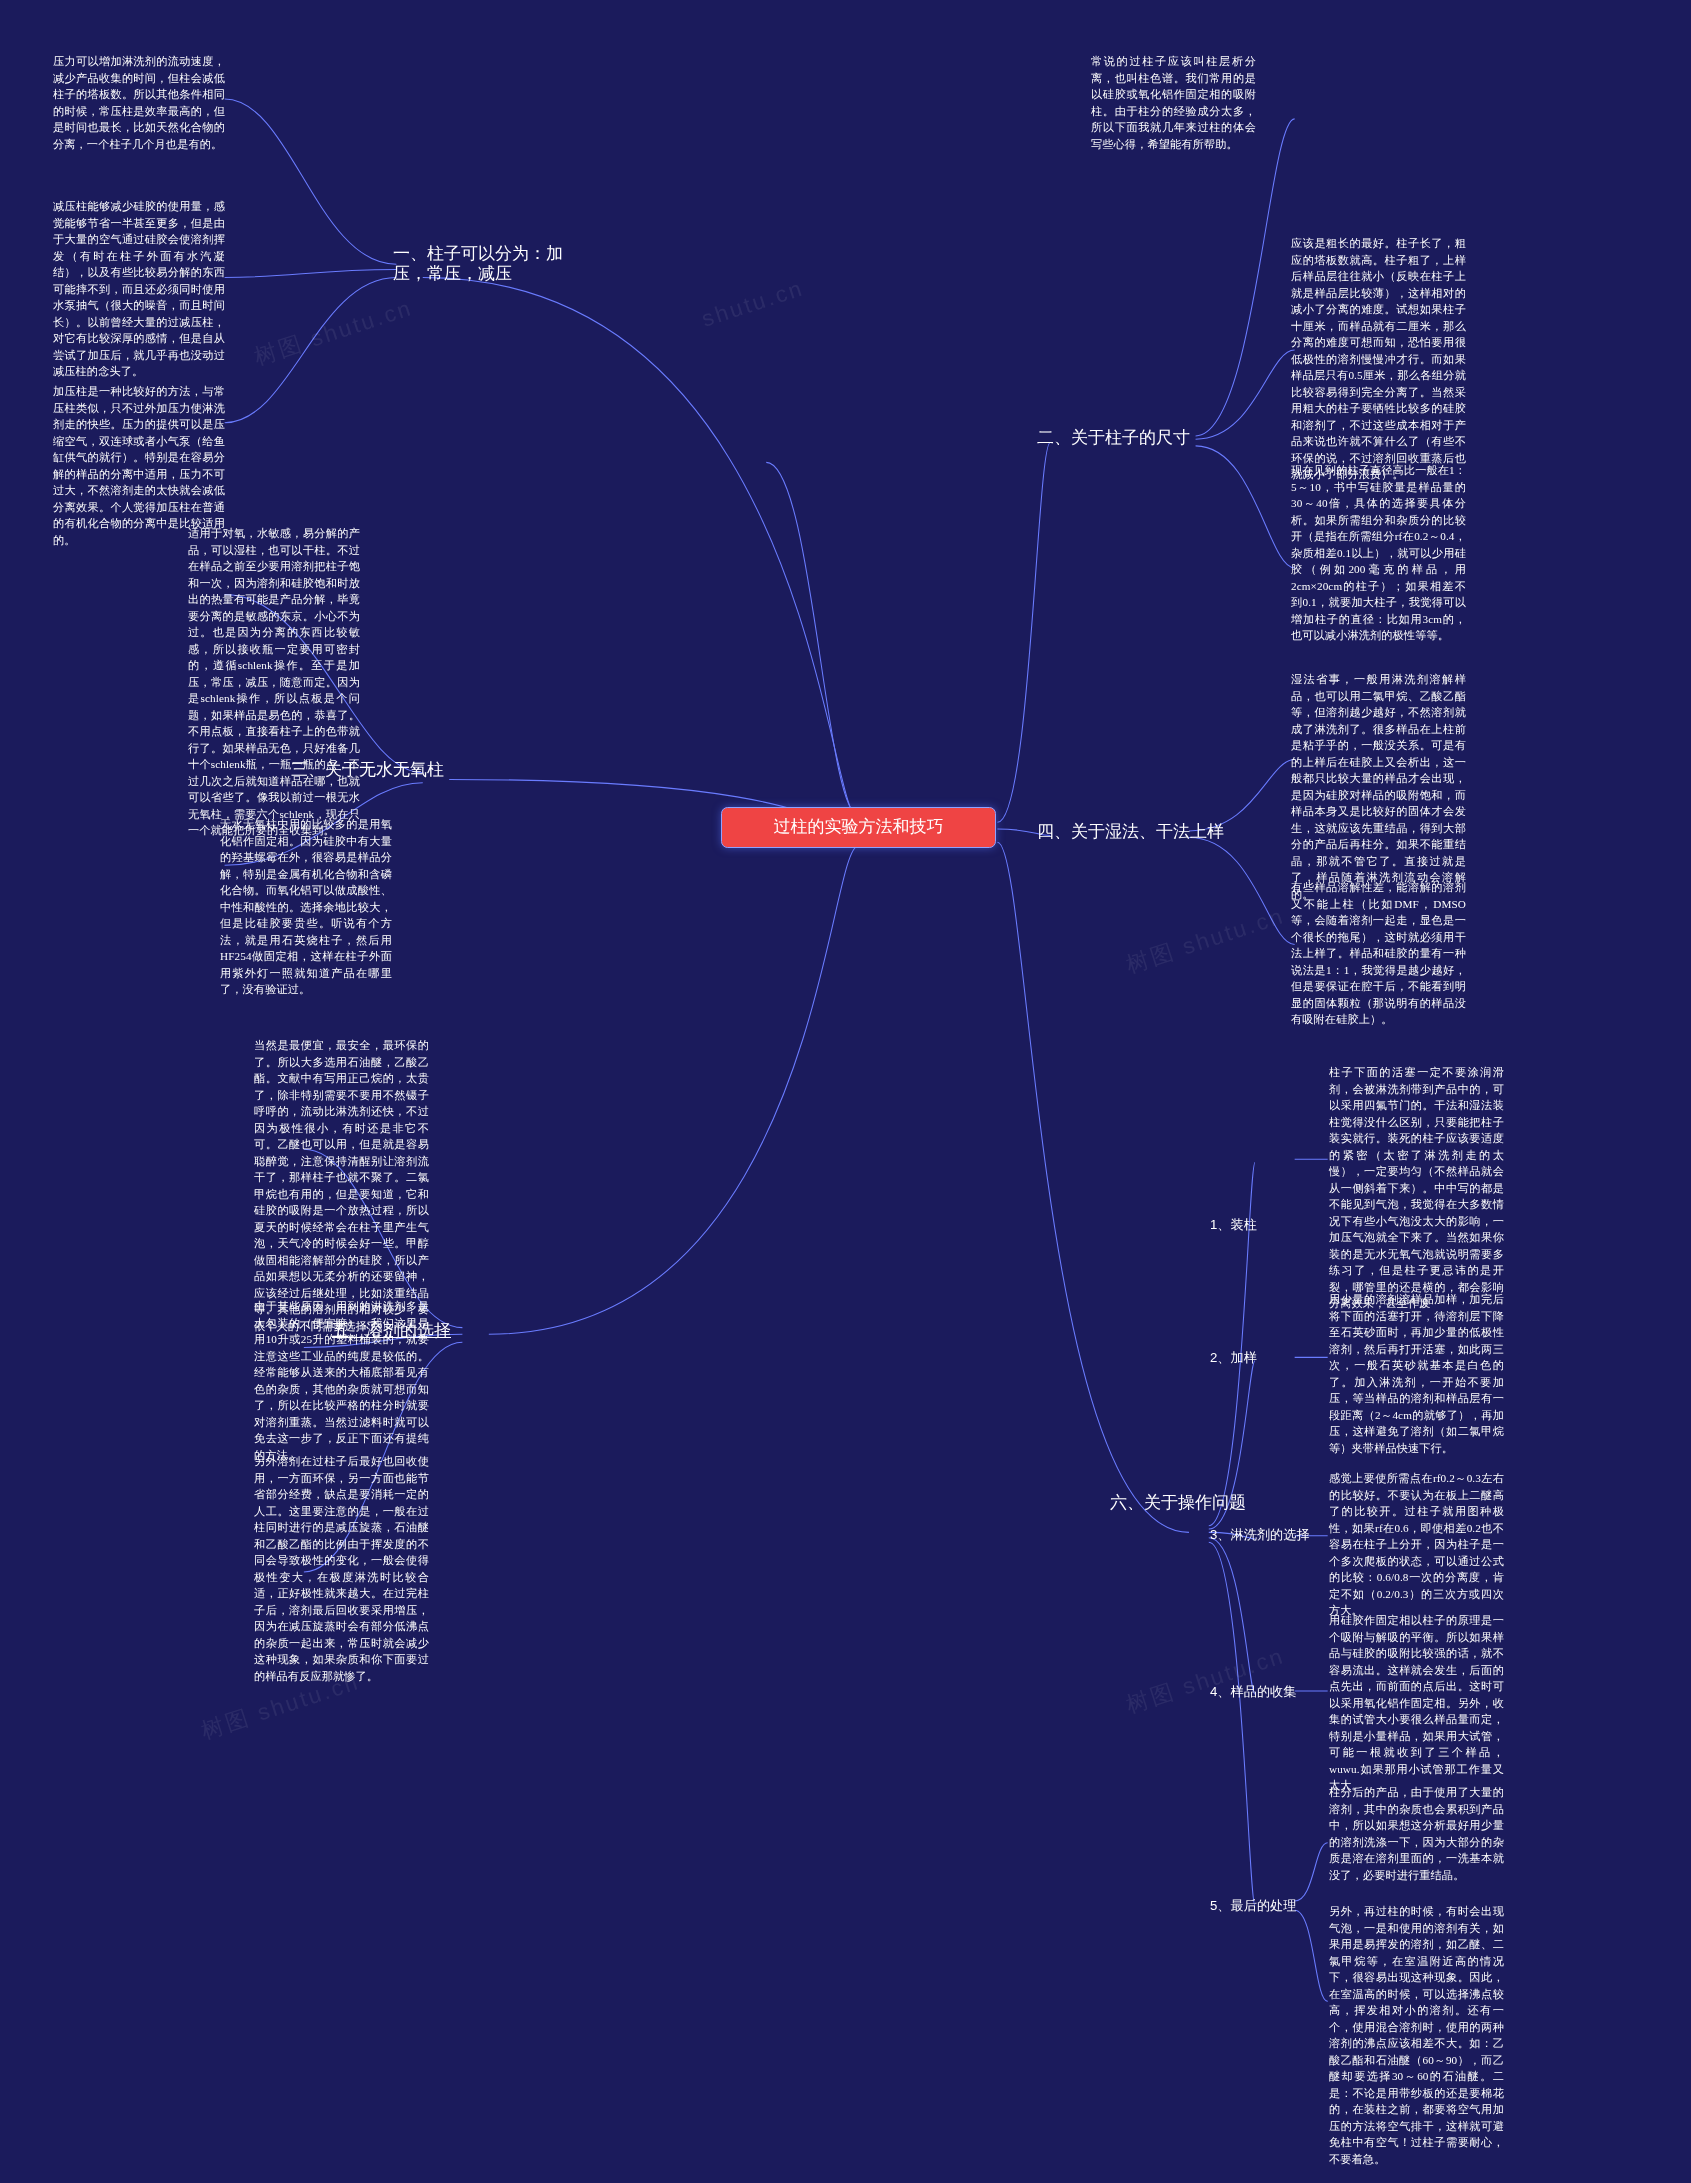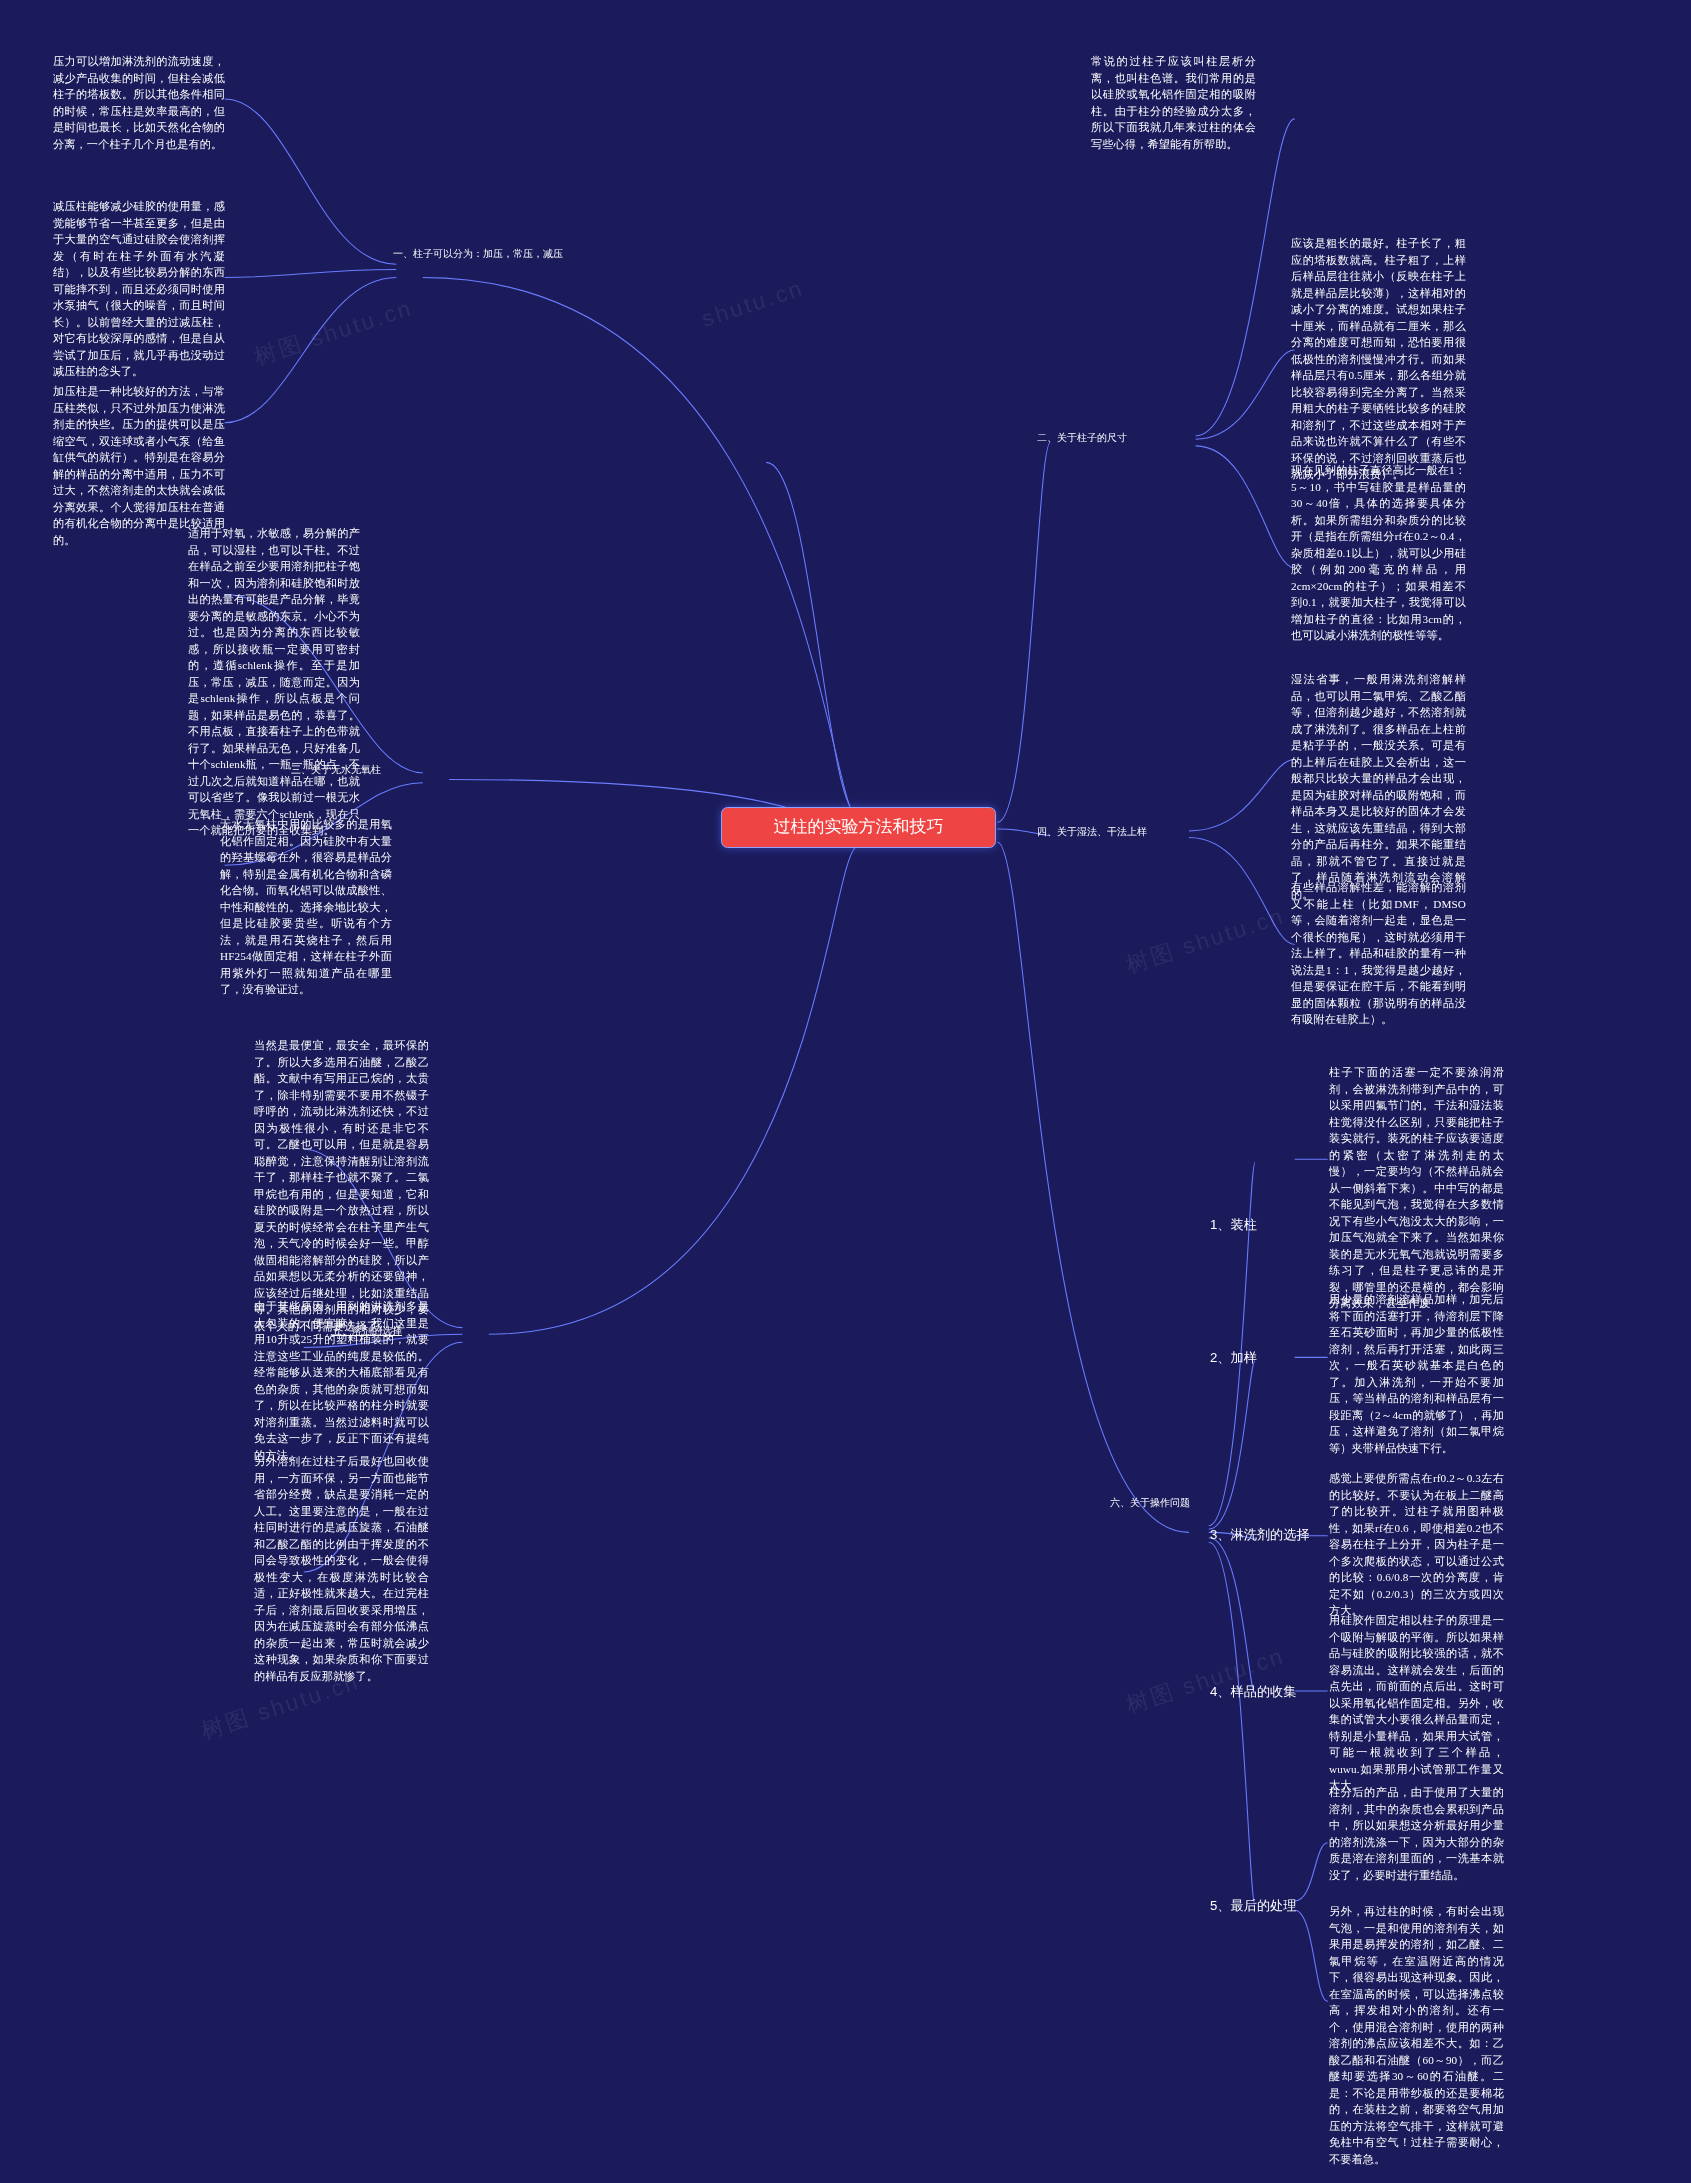--- a/index.html
+++ b/index.html
@@ -39,21 +39,21 @@
     color: #ffffff;
     font-size: 17px;
     line-height: 22.5px;
     padding: 8px 14.5px;
     white-space: nowrap;
     text-align: center;
     box-shadow: 0 0 8px rgba(90,120,255,0.5);
   }
   .branch-label {
     color: #ffffff;
-    font-size: 10px;
+    font-size: 17px;
     line-height: 20px;
     white-space: nowrap;
   }
   .sub-label {
     color: #ffffff;
     font-size: 13.2px;
     line-height: 18.5px;
     white-space: nowrap;
   }
   .leaf {

